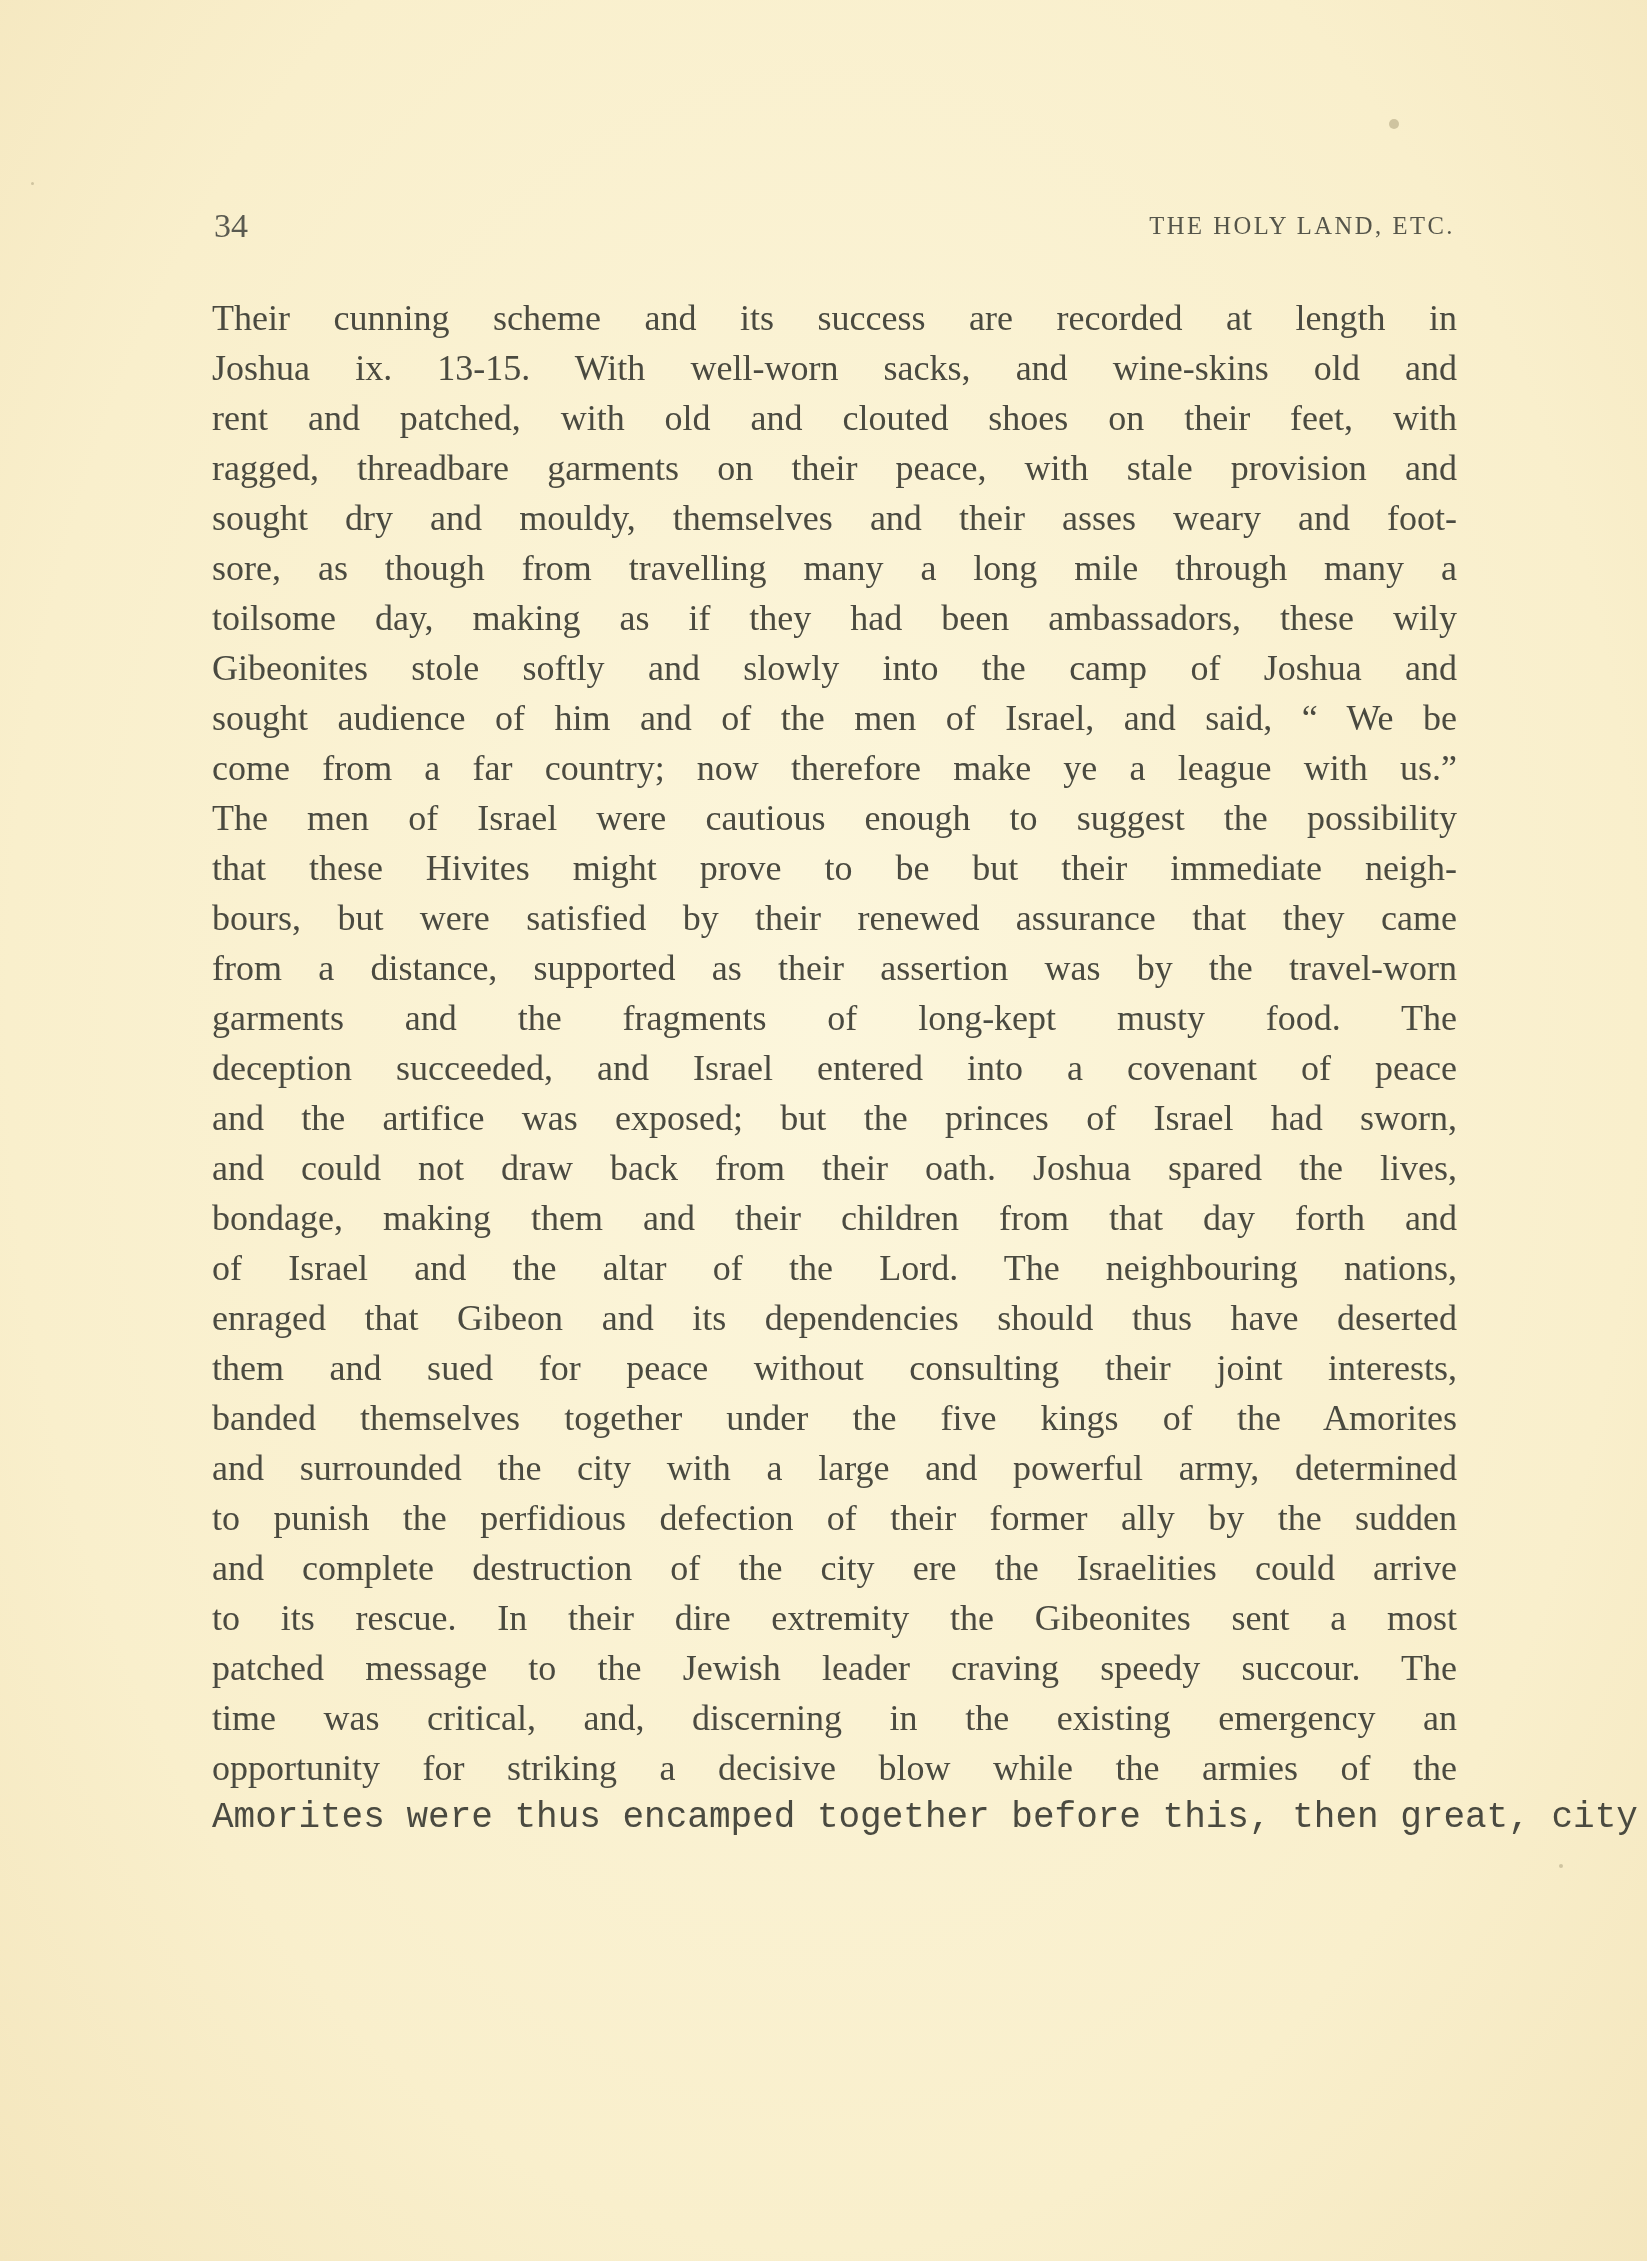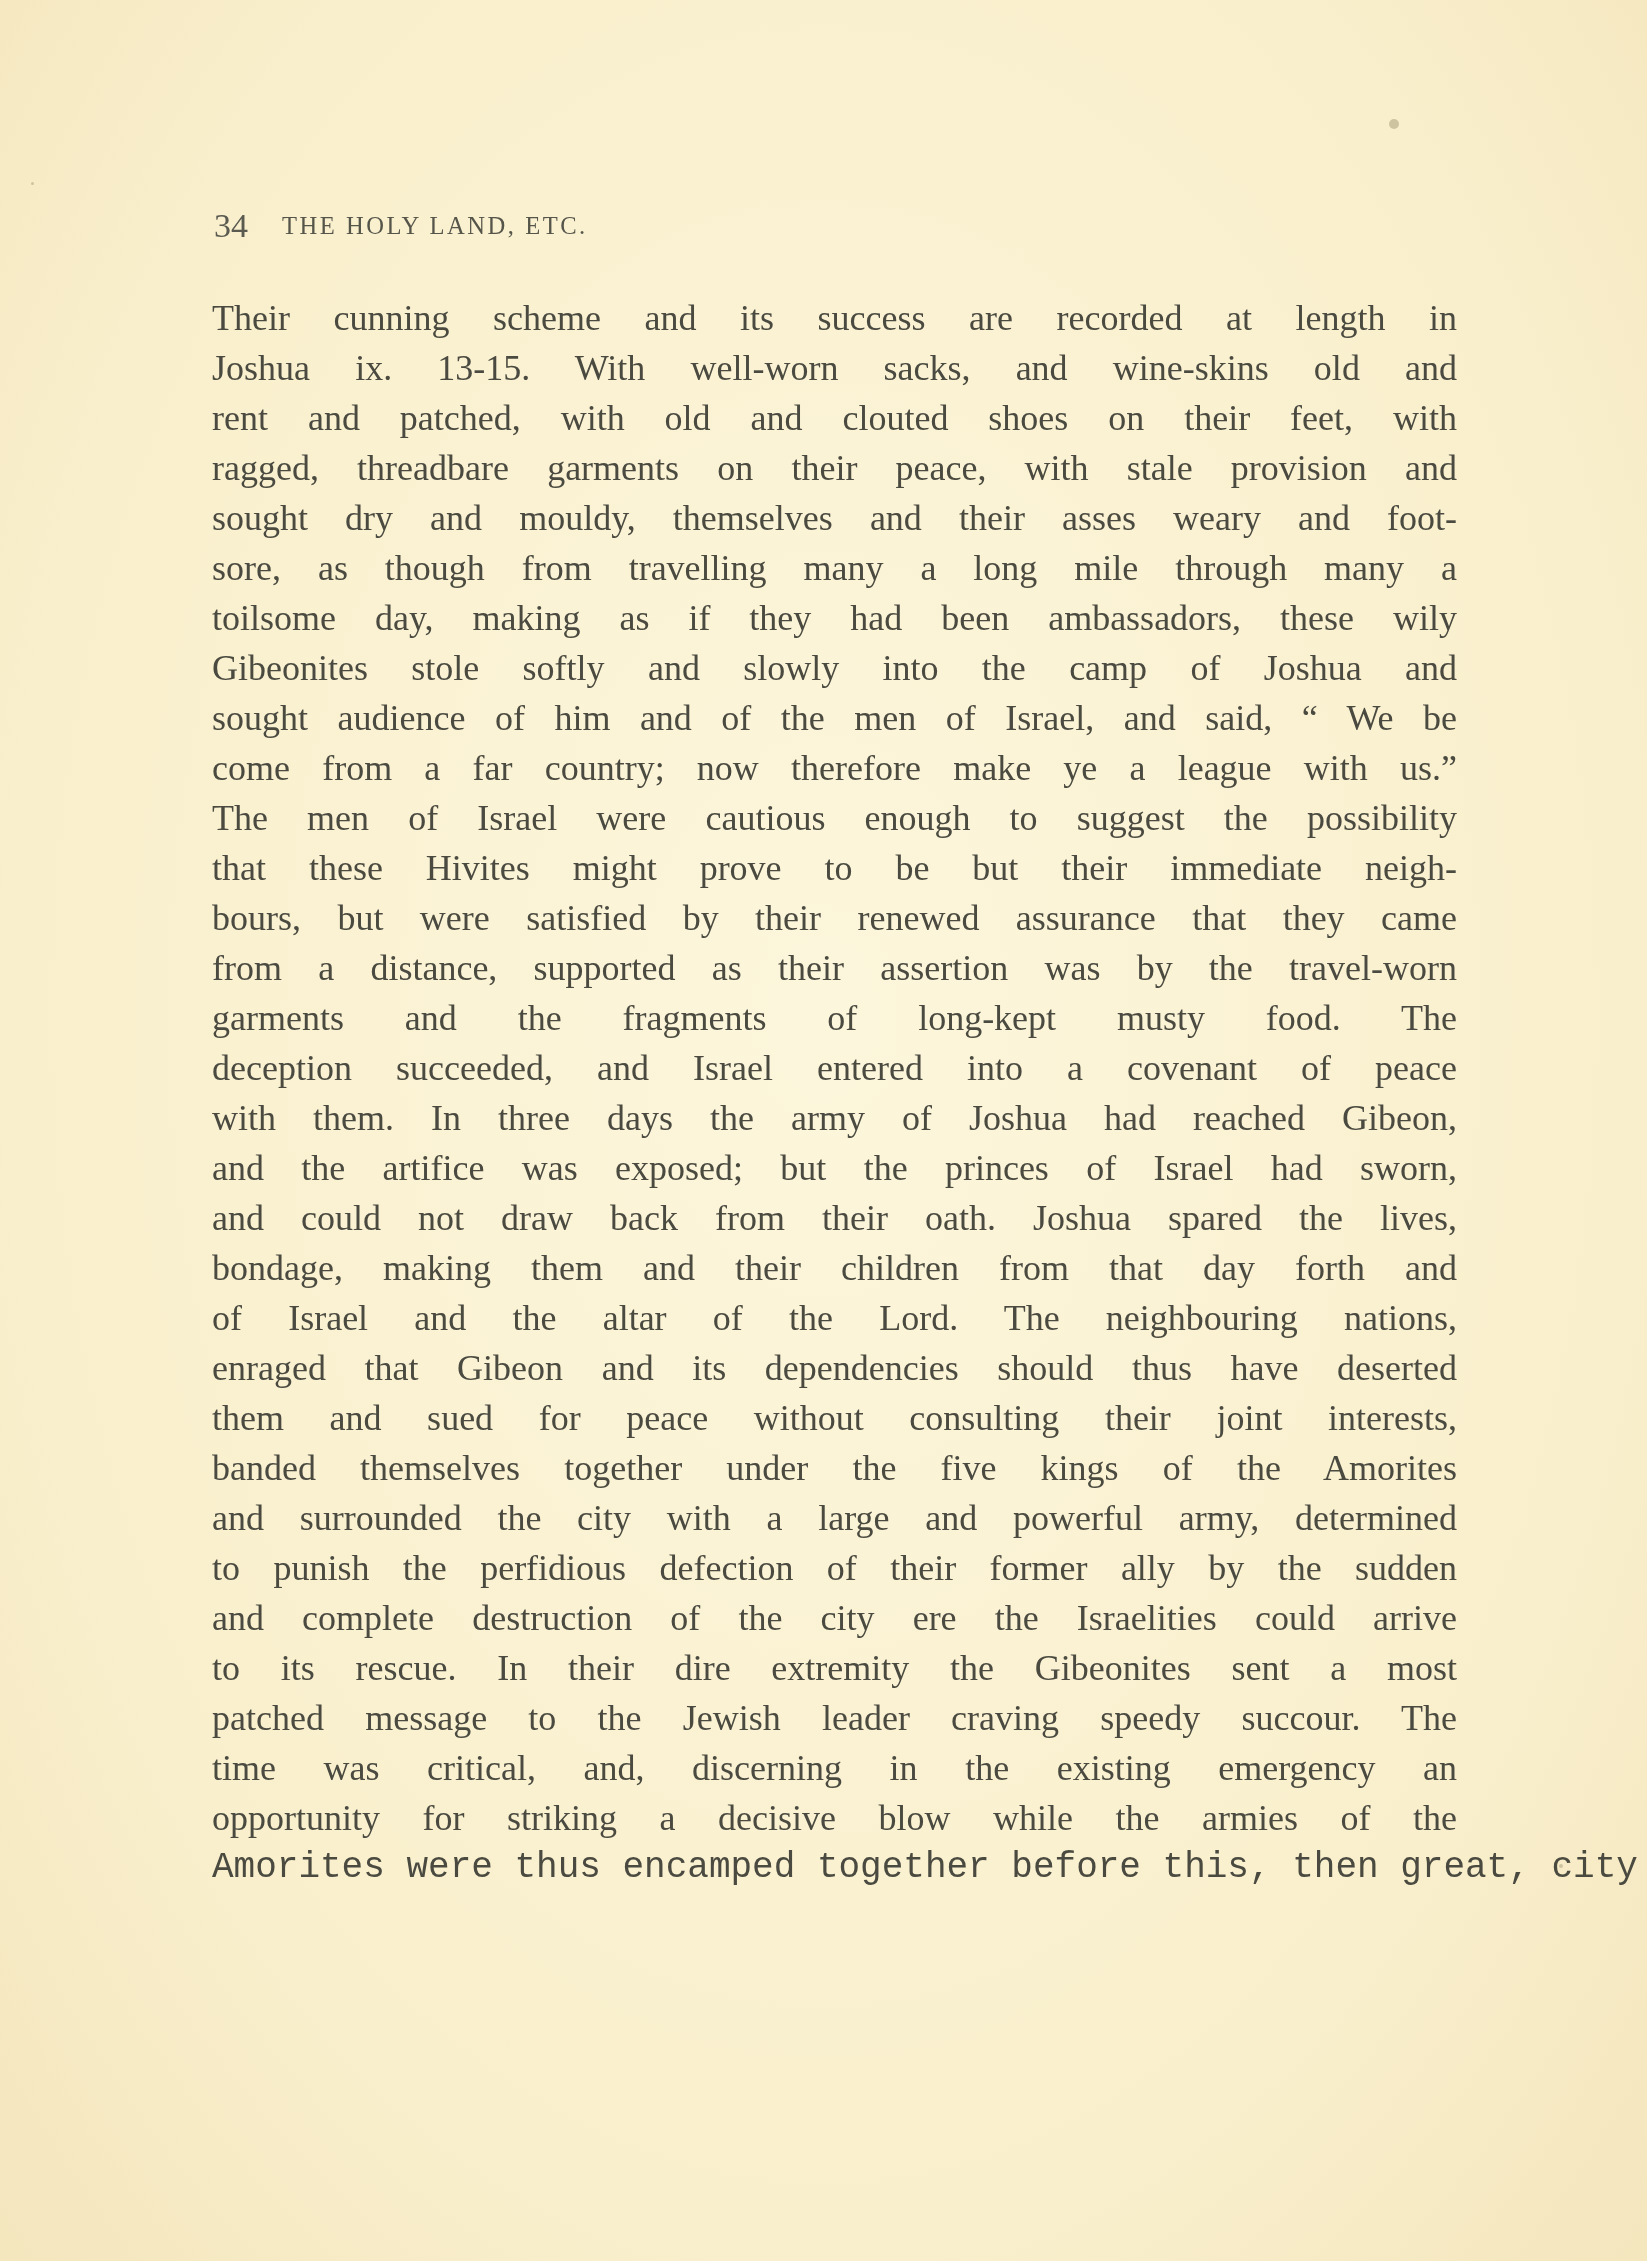--- a/index.html
+++ b/index.html
@@ -7,21 +7,21 @@
       width: 1648px; height: 2261px;
       background: #fbf3d5;
       position: relative; overflow: hidden;
       font-family: "Liberation Serif", "DejaVu Serif", serif;
       color: #4a4a40;
     }
     .page { position: absolute; left: 0; top: 0; width: 1648px; height: 2261px;
       background: radial-gradient(ellipse at 50% 45%, #fcf6dc 0%, #f9efcc 70%, #f4e6bd 100%); }
     .running-head { position: absolute; top: 207px; left: 214px; width: 1241px; height: 42px; }
     .page-number { position: absolute; left: 0; top: 0; font-size: 34px; color: #5a5a50; }
-    .running-title { position: absolute; left: 0; right: 0; top: 5.1px; text-align: left;
+    .running-title { position: absolute; left: 0; right: 0; top: 5.1px; text-align: right;
       font-size: 24.6px; letter-spacing: 2.5px; color: #55554a; padding-left: 68px; }
     .body-text { position: absolute; top: 293px; left: 212px; width: 1245px; }
     .line { display: block; font-size: 36px; line-height: 50px; height: 50px;
       text-align: justify; text-align-last: justify; white-space: nowrap; overflow: visible; }
     .line.last { text-align-last: justify; font-family: Liberation Mono, monospace; }
     .speck { position: absolute; border-radius: 50%; background: #cfc4a0; }
   </style>
 </head>
 <body>
 
@@ -45,21 +45,20 @@
     <span class="line">toilsome day, making as if they had been ambassadors, these wily</span>
     <span class="line">Gibeonites stole softly and slowly into the camp of Joshua and</span>
     <span class="line">sought audience of him and of the men of Israel, and said, “ We be</span>
     <span class="line">come from a far country; now therefore make ye a league with us.”</span>
     <span class="line">The men of Israel were cautious enough to suggest the possibility</span>
     <span class="line">that these Hivites might prove to be but their immediate neigh-</span>
     <span class="line">bours, but were satisfied by their renewed assurance that they came</span>
     <span class="line">from a distance, supported as their assertion was by the travel-worn</span>
     <span class="line">garments and the fragments of long-kept musty food. The</span>
     <span class="line">deception succeeded, and Israel entered into a covenant of peace</span>
-    <span class="line">with them. In three days the army of Joshua had reached Gibeon,</span>
     <span class="line">and the artifice was exposed; but the princes of Israel had sworn,</span>
     <span class="line">and could not draw back from their oath. Joshua spared the lives,</span>
     <span class="line">bondage, making them and their children from that day forth and</span>
     <span class="line">of Israel and the altar of the Lord. The neighbouring nations,</span>
     <span class="line">enraged that Gibeon and its dependencies should thus have deserted</span>
     <span class="line">them and sued for peace without consulting their joint interests,</span>
     <span class="line">banded themselves together under the five kings of the Amorites</span>
     <span class="line">and surrounded the city with a large and powerful army, determined</span>
     <span class="line">to punish the perfidious defection of their former ally by the sudden</span>
     <span class="line">and complete destruction of the city ere the Israelities could arrive</span>

